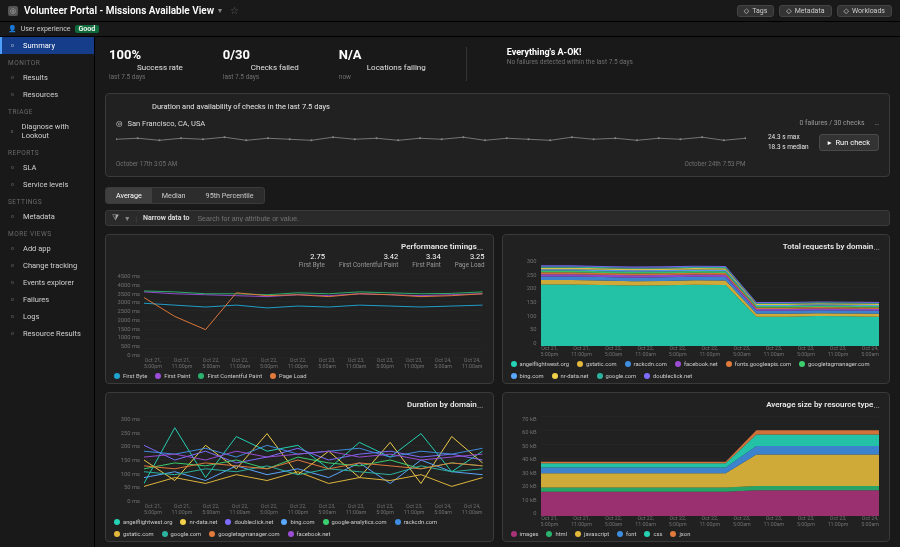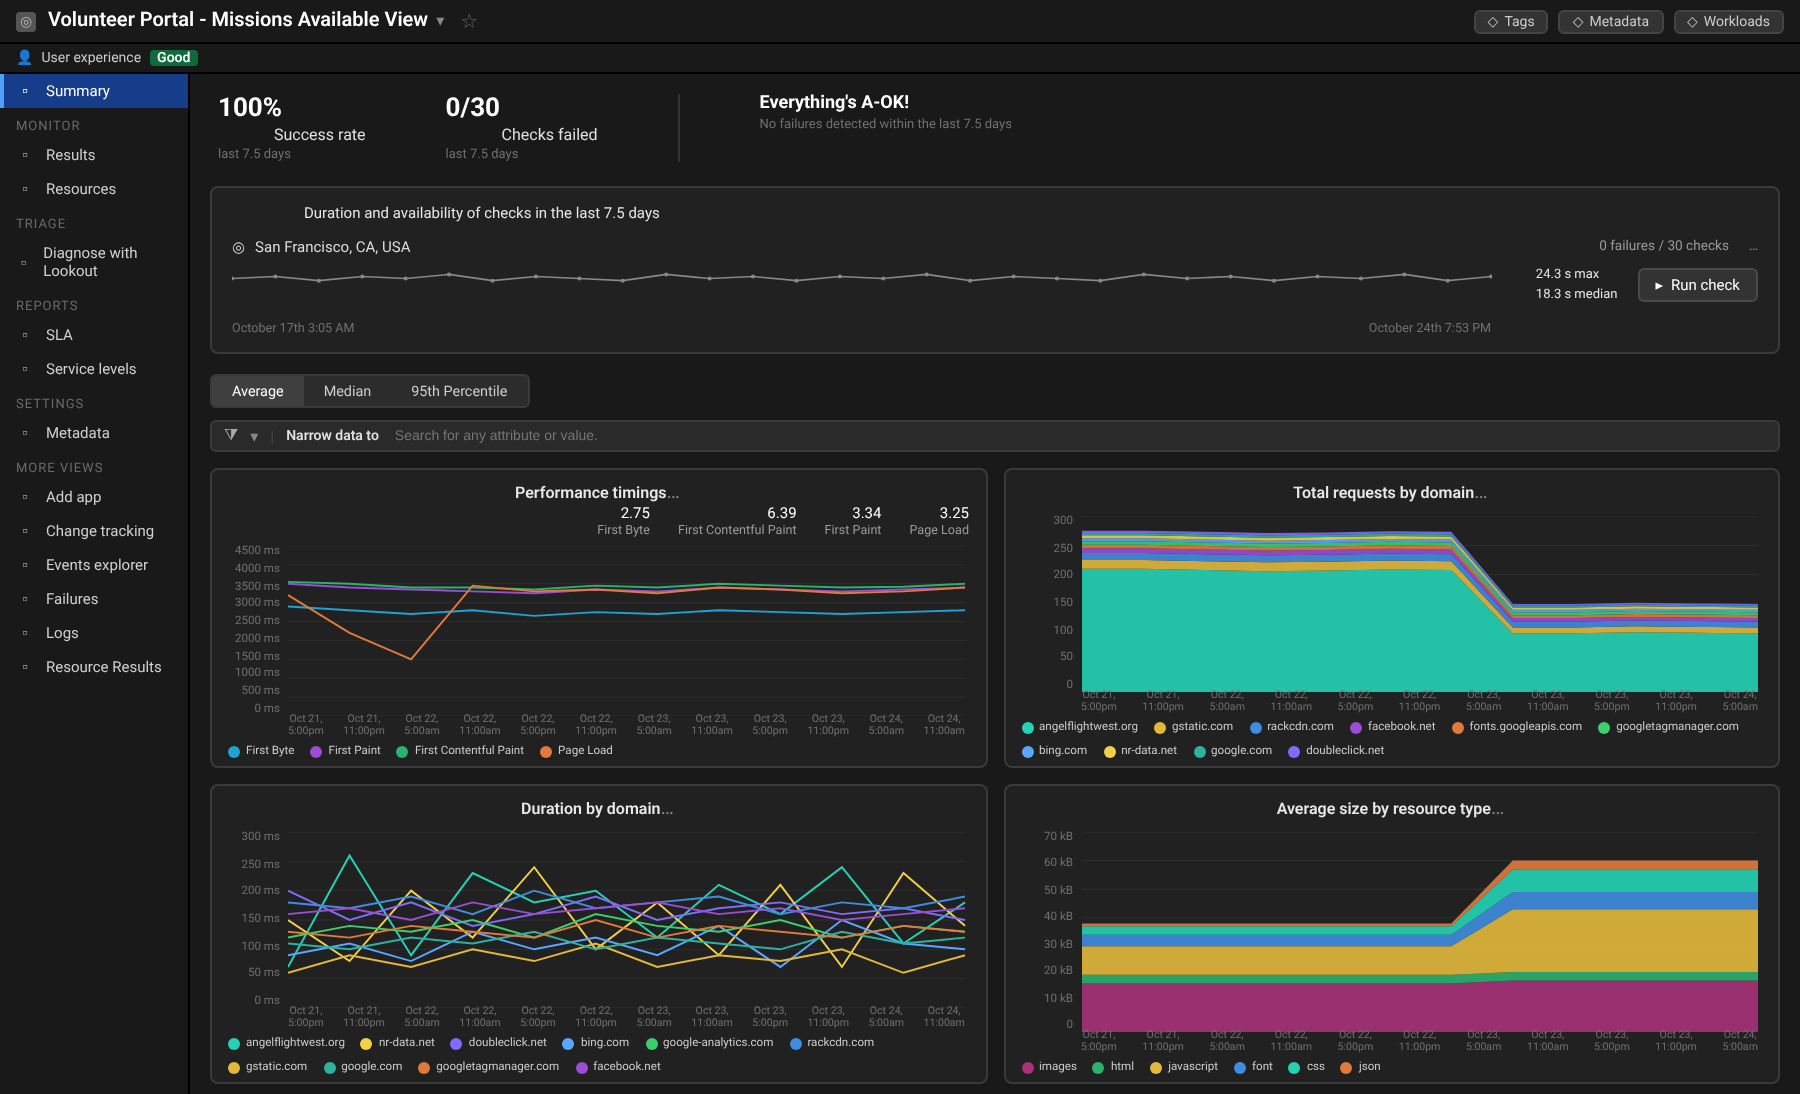--- a/index.html
+++ b/index.html
@@ -67,21 +67,21 @@
   .seg .tab{padding:3px 10px;font-size:7.2px;color:#ccc;cursor:pointer;}
   .seg .tab.active{background:#3f3f3f;color:#fff;}
   
   .filterbar{margin:6px 10px 8px;background:#2a2a2a;border:1px solid #3a3a3a;border-radius:3px;height:16px;display:flex;align-items:center;padding:0 6px;gap:6px;}
   .filterbar .narrow{font-size:7px;color:#e0e0e0;font-weight:600;}
   .filterbar input{background:transparent;border:none;outline:none;color:#bbb;font-size:7px;flex:1;}
   .filterbar .funnel{color:#aaa;font-size:8px;}
   
   .grid{display:grid;grid-template-columns:1fr 1fr;gap:8px;padding:0 10px;}
   .card{border:1px solid var(--border);border-radius:4px;background:var(--panel);padding:6px 8px 4px;position:relative;min-height:150px;display:flex;flex-direction:column;}
-  .card .title-row{display:flex;align-items:center;justify-content:center;margin-bottom:2px;}
+  .card .title-row{display:flex;align-items:center;justify-content:flex-end;margin-bottom:2px;}
   .card .card-title{font-size:8px;font-weight:600;color:#e8e8e8;}
   .card .dots{color:#888;font-size:10px;cursor:pointer;letter-spacing:1px;}
   .mini-metrics{display:flex;gap:14px;justify-content:flex-end;font-size:6.3px;color:var(--sub);margin-top:-2px;}
   .mini-metrics div{text-align:right;}
   .mini-metrics div b{display:block;color:#fff;font-size:7.5px;font-weight:400;}
   .plot{flex:1;min-height:80px;position:relative;margin-top:4px;}
   .plot svg{position:absolute;inset:0;width:100%;height:100%;}
   .yaxis{position:absolute;left:0;top:0;bottom:12px;width:28px;display:flex;flex-direction:column;justify-content:space-between;font-size:5.8px;color:var(--sub2);text-align:right;padding-right:2px;}
   .plot-inner{position:absolute;left:30px;right:2px;top:0;bottom:12px;}
   .xaxis{position:absolute;left:30px;right:2px;bottom:0;height:12px;display:flex;justify-content:space-between;font-size:5.3px;color:var(--sub2);}
@@ -190,20 +190,25 @@
     <div class="metrics">
       <div class="metric">
         <div class="big">100%</div>
         <div class="lbl">Success rate</div>
         <div class="sub">last 7.5 days</div>
       </div>
       <div class="metric">
         <div class="big">0/30</div>
         <div class="lbl">Checks failed</div>
         <div class="sub">last 7.5 days</div>
+      </div>
+      <div class="metric">
+        <div class="big">N/A</div>
+        <div class="lbl">Locations failing</div>
+        <div class="sub">now</div>
       </div>
       <div class="divider-v"></div>
       <div class="metric msg">
         <div class="big">Everything's A-OK!</div>
         <div class="sub">No failures detected within the last 7.5 days</div>
       </div>
     </div>
 
     <div class="check-panel">
       <div class="hd">Duration and availability of checks in the last 7.5 days</div>
@@ -289,21 +294,21 @@
     </div>
 
     <div class="grid" id="chart-grid">
         <div class="card">
           <div class="title-row">
             <span class="card-title">Performance timings</span>
             <span class="dots">…</span>
           </div>
           <div class="mini-metrics">
             <div><b>2.75</b>First Byte</div>
-            <div><b>6.39</b>First Contentful Paint</div>
+            <div><b>3.42</b>First Contentful Paint</div>
             <div><b>3.34</b>First Paint</div>
             <div><b>3.25</b>Page Load</div>
           </div>
           <div class="plot">
             <div class="yaxis">
               <span>4500 ms</span>
               <span>4000 ms</span>
               <span>3500 ms</span>
               <span>3000 ms</span>
               <span>2500 ms</span>

